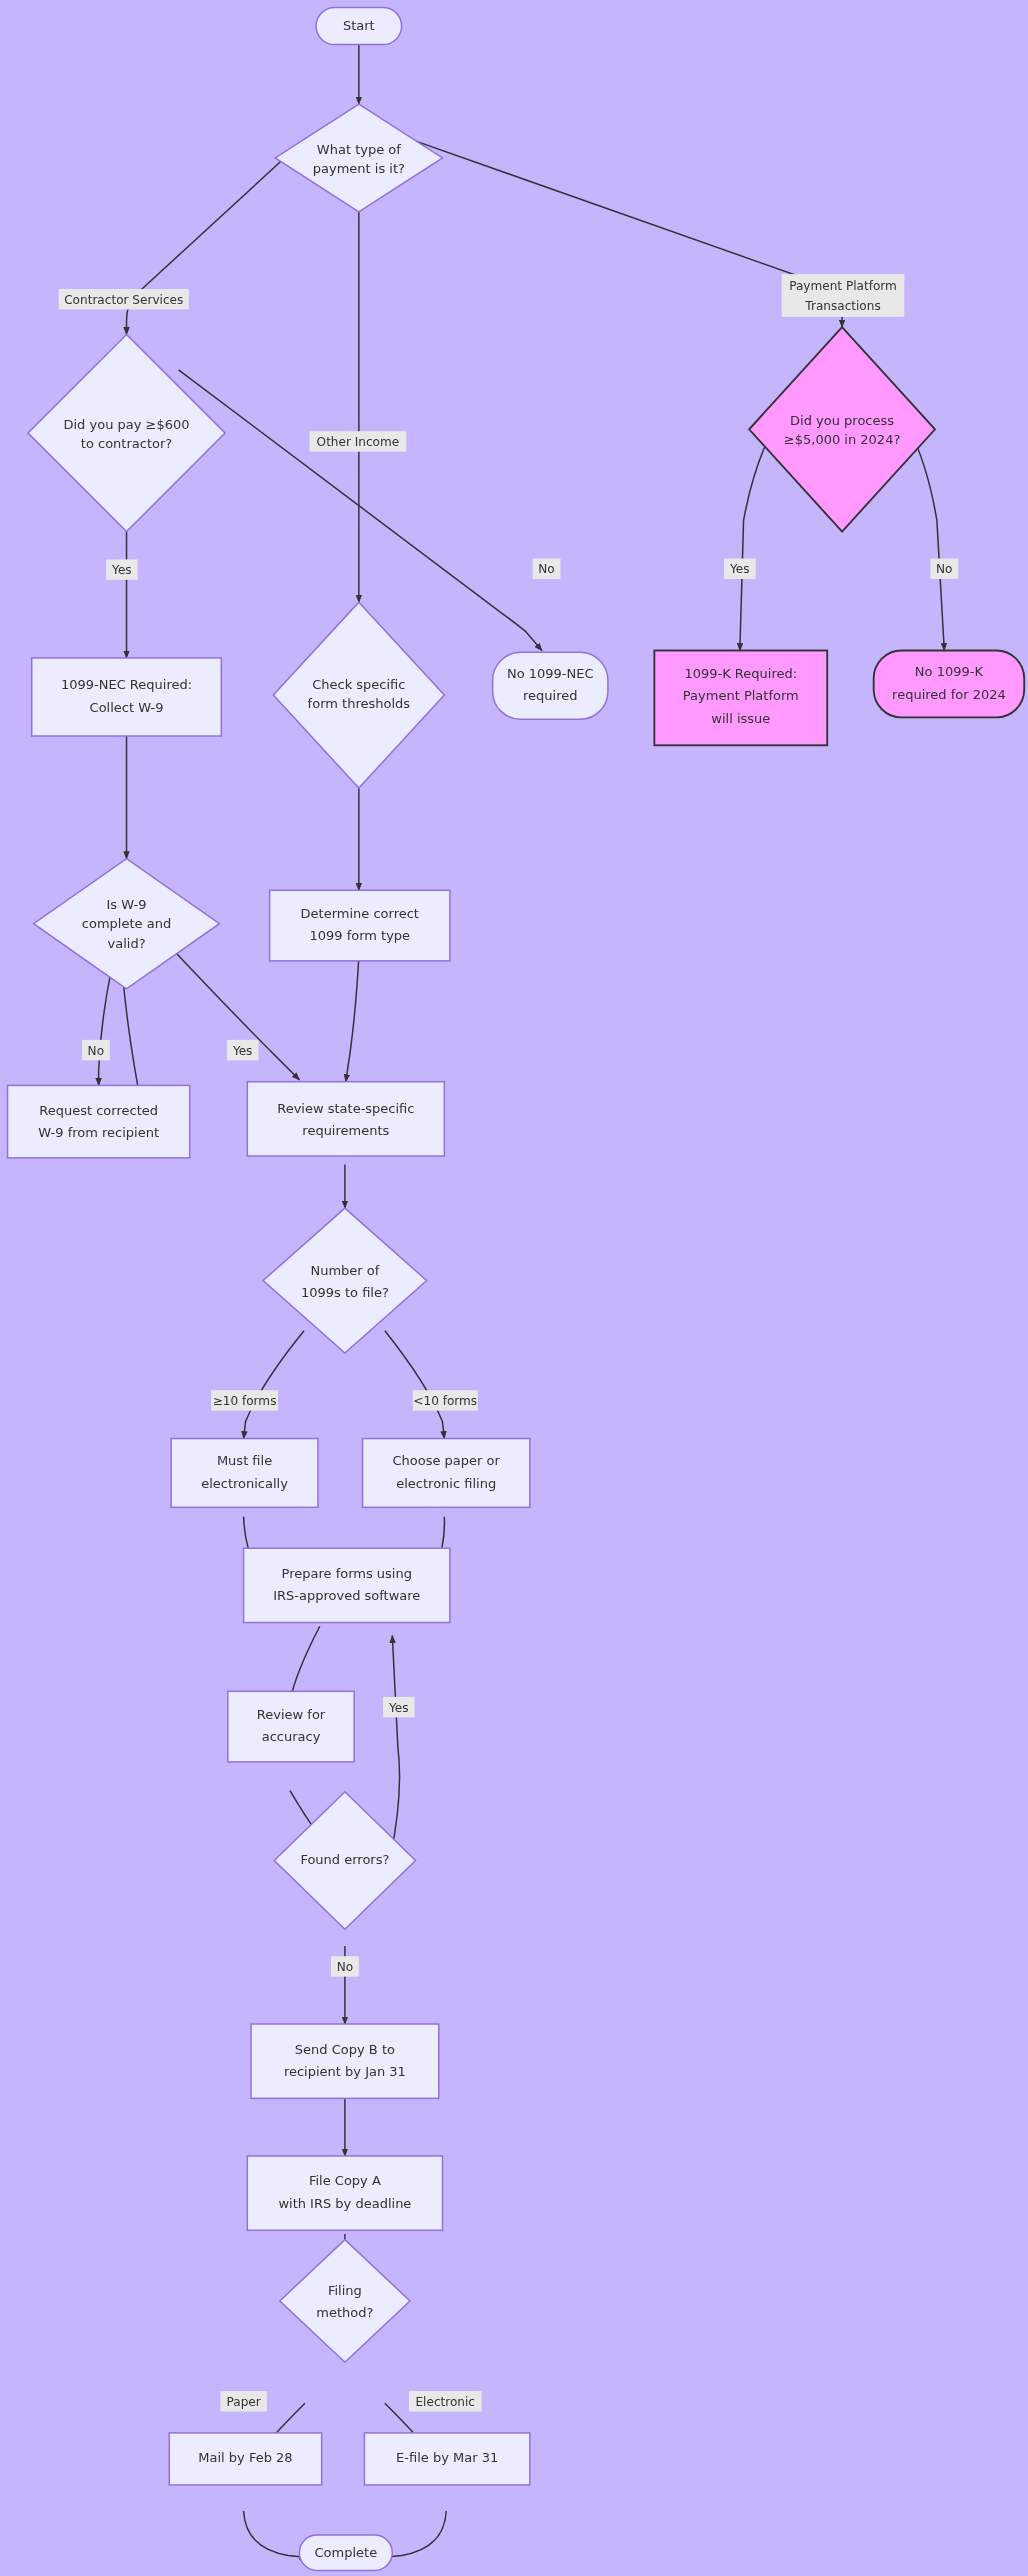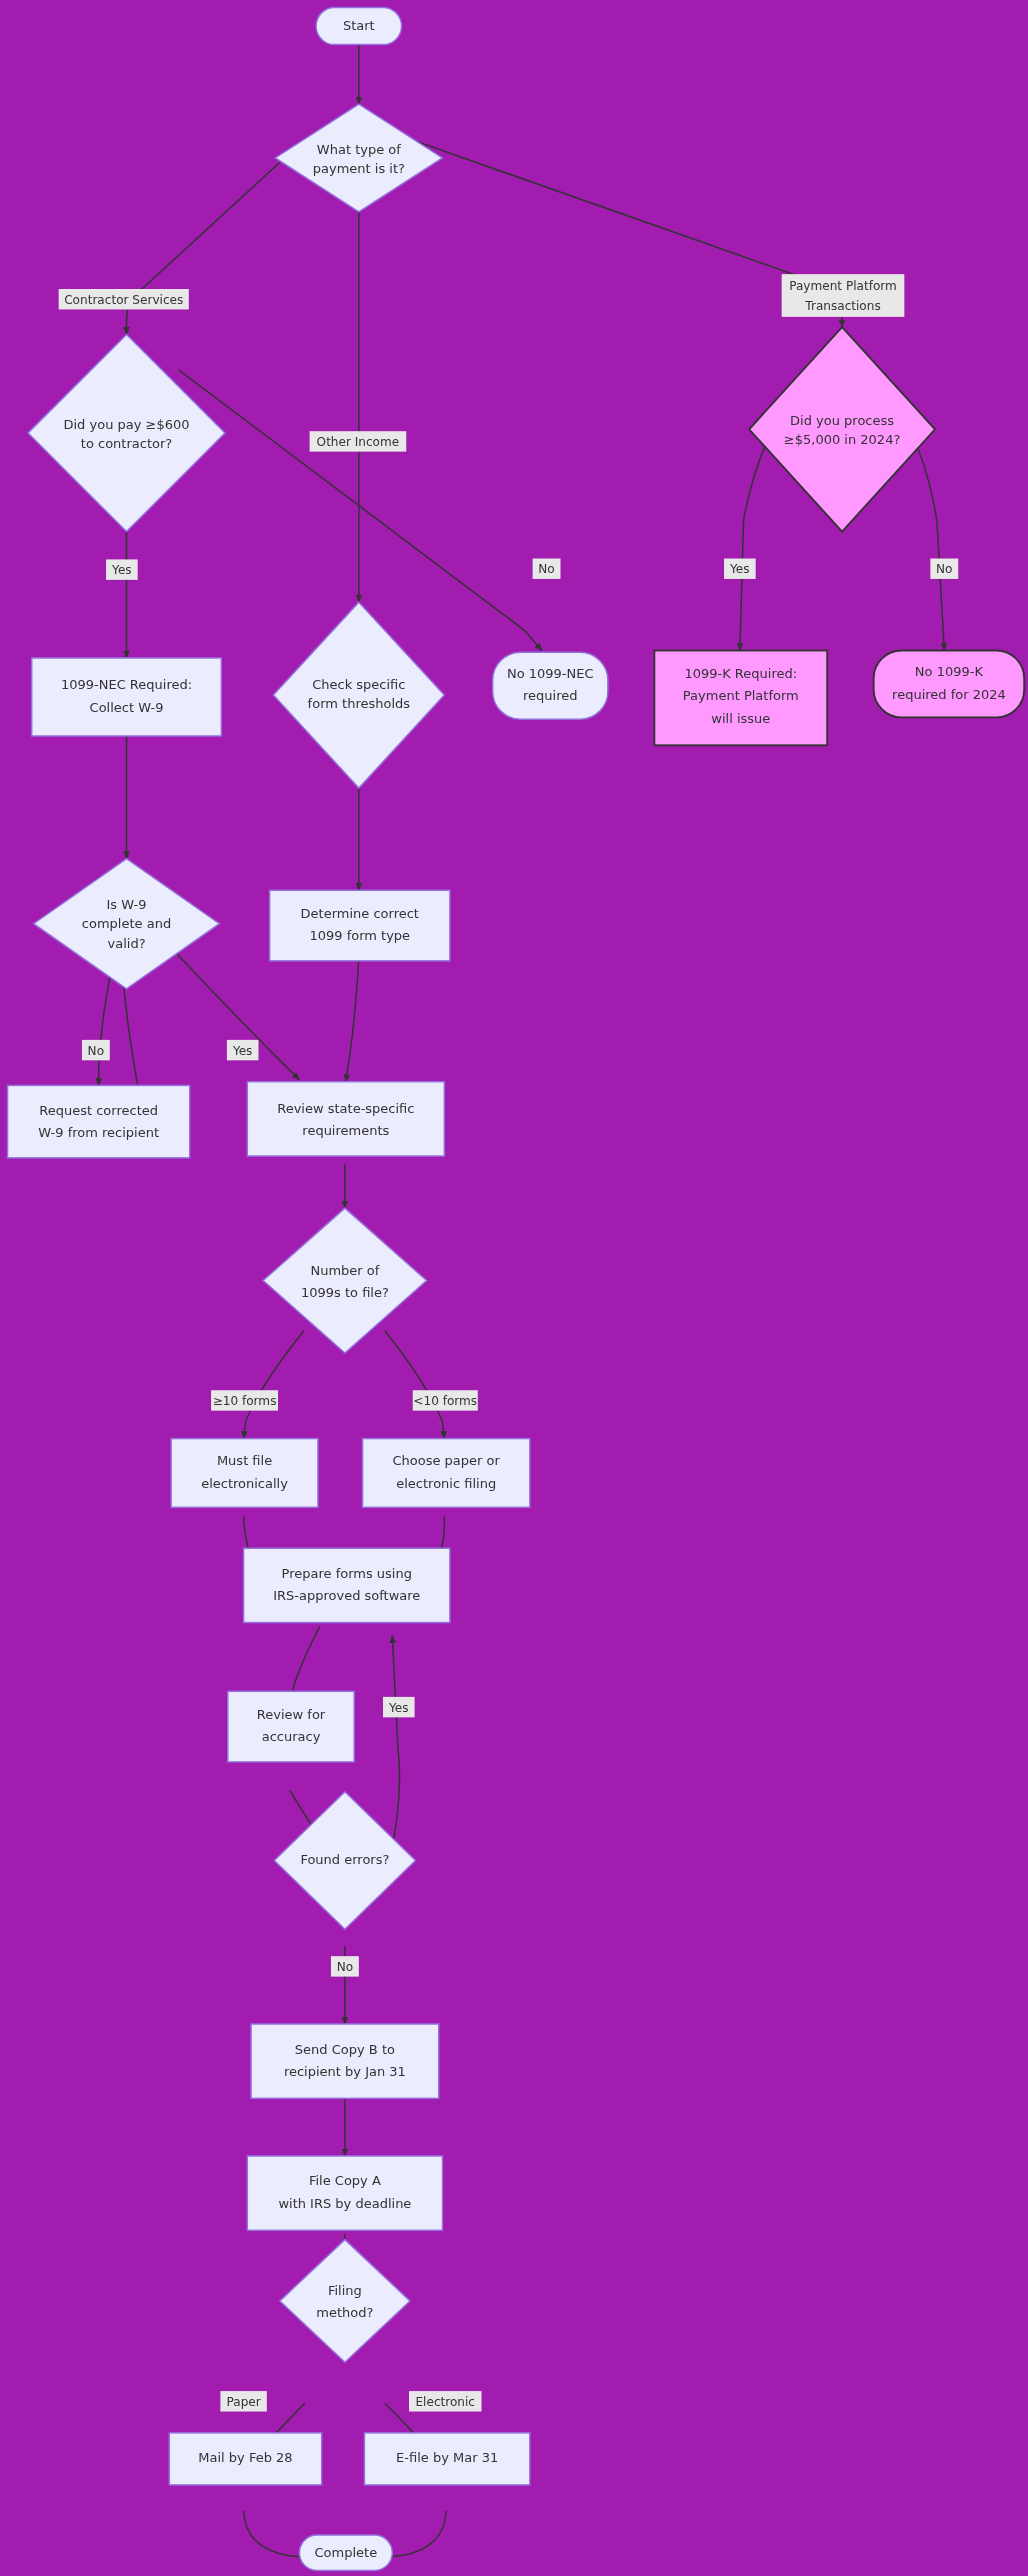--- a/index.html
+++ b/index.html
@@ -10,21 +10,21 @@
   body {
     width: 1029px;
     height: 2576px;
     overflow: hidden;
     font-family: "DejaVu Sans", sans-serif;
   }
   #flowchart-root {
     position: relative;
     width: 1029px;
     height: 2576px;
-    background: #a21caf;
+    background: #c4b5fd;
   }
   svg#flow-svg {
     position: absolute;
     top: 0; left: 0;
     width: 1029px;
     height: 2576px;
     display: block;
   }
   .node-text {
     font-family: "DejaVu Sans", sans-serif;

